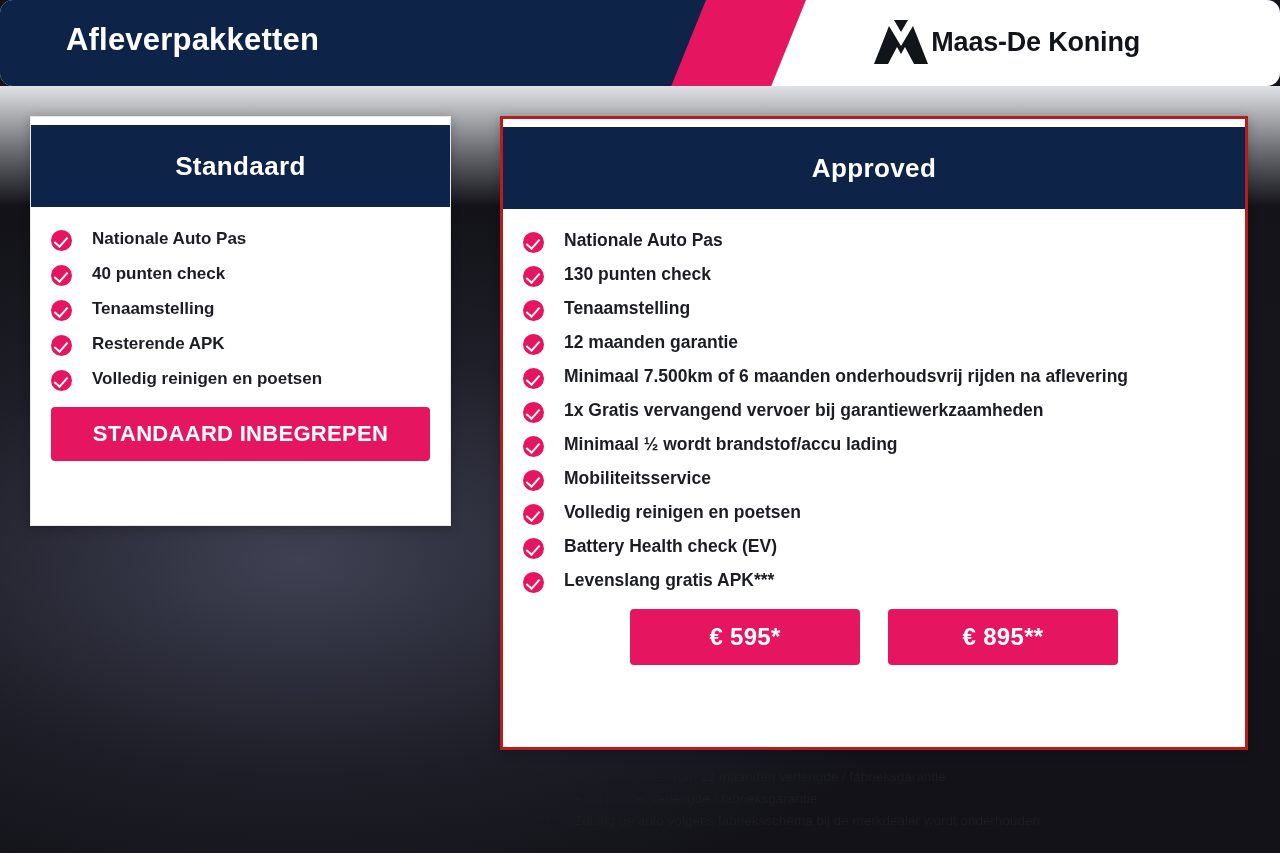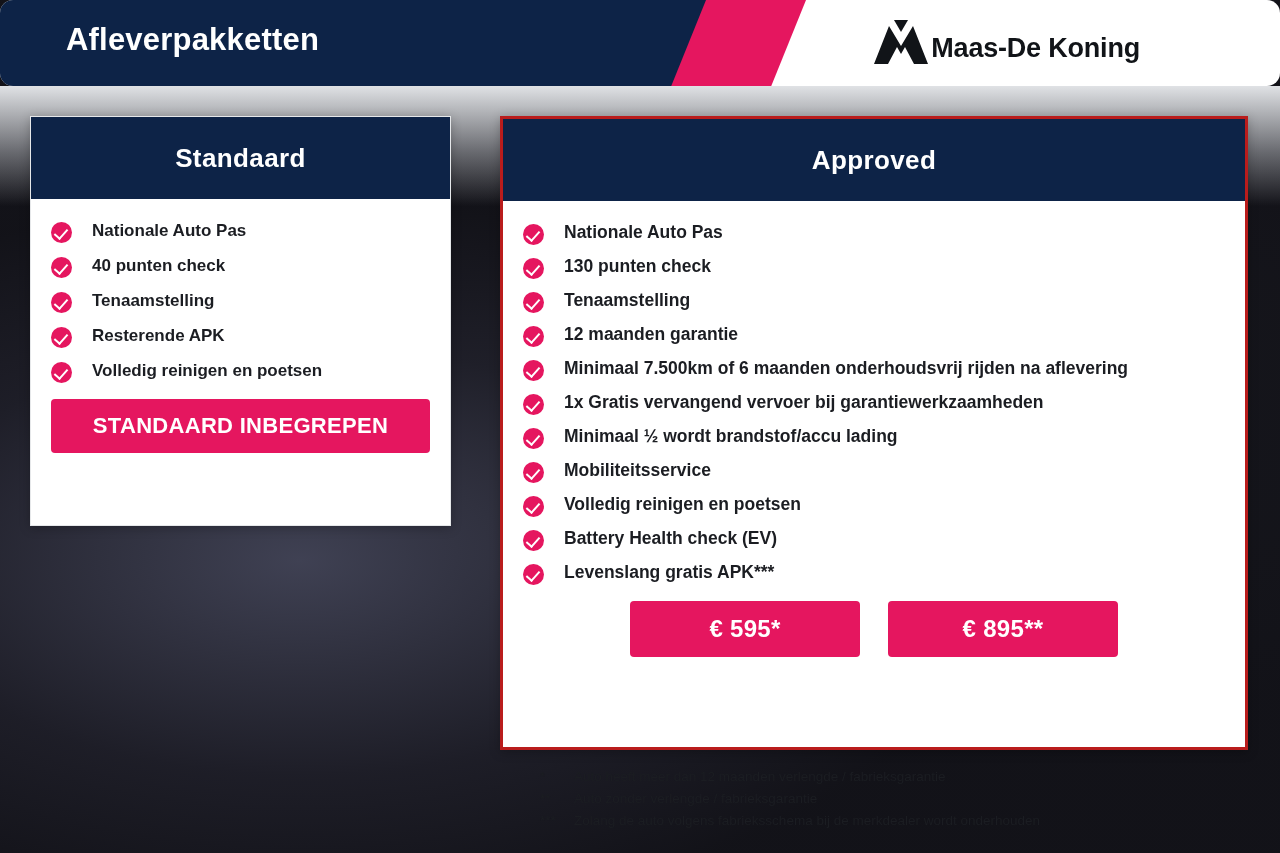--- a/index.html
+++ b/index.html
@@ -66,21 +66,21 @@
     top: 22px; left: 66px;
     font-size: 31px;
     font-weight: bold;
     color: #ffffff;
     letter-spacing: 0.2px;
   }
   .brand {
     position: absolute;
     top: 20px; right: 140px;
     display: flex;
-    align-items: flex-end;
+    align-items: center;
     gap: 3px;
   }
   .brand-mark {
     width: 54px; height: 44px;
     display: block;
   }
   .brand-name {
     font-size: 27px;
     font-weight: bold;
     color: #111418;
@@ -94,20 +94,21 @@
     background: #ffffff;
     z-index: 4;
     box-shadow: 0 2px 10px rgba(0,0,0,0.25);
   }
   .card-head {
     background: #0d2347;
     color: #ffffff;
     text-align: center;
     font-weight: bold;
     letter-spacing: 0.4px;
+    margin-top: 8px;
   }
   .card-body { padding: 20px 20px 16px 20px; }
 
   #card-standard {
     left: 30px; top: 116px;
     width: 421px;
     height: 410px;
     border: 1px solid #e6e8ea;
   }
   #card-standard .card-head {

